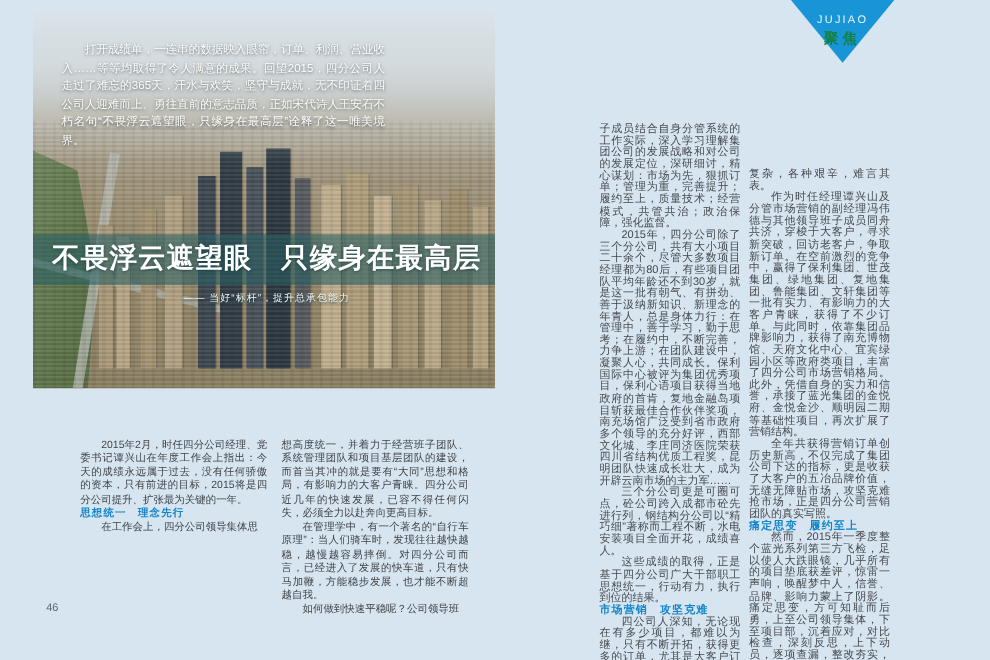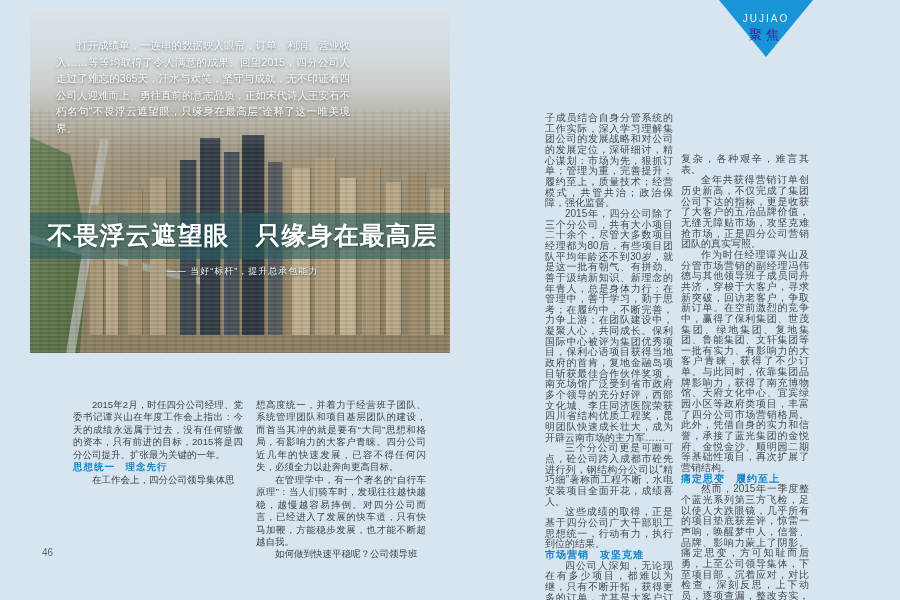--- a/index.html
+++ b/index.html
@@ -6,21 +6,21 @@
   .spread{position:relative;width:900px;height:600px;background:#d7e5f1;overflow:hidden;
           font-family:"Liberation Sans","DejaVu Sans",sans-serif;}
 
   
   .tab-tri{position:absolute;left:719px;top:0;width:0;height:0;
            border-left:47px solid transparent;border-right:47px solid transparent;
            border-top:57px solid #1795d6;}
   .tab-en{position:absolute;left:719px;top:13px;width:94px;text-align:center;
           color:#eaf6fc;font-size:10px;letter-spacing:2px;}
   .tab-zh{position:absolute;left:719px;top:26px;width:94px;text-align:center;
-          color:#4c1d95;font-size:13px;font-weight:normal;letter-spacing:4px;}
+          color:#15803d;font-size:13px;font-weight:bold;letter-spacing:4px;}
 
   
   .photo{position:absolute;left:30px;top:10px;width:420px;height:343px;overflow:hidden;
          background:linear-gradient(180deg,#b6c1c9 0%,#c0c6c6 14%,#b0ab9b 28%,#a0947b 46%,#948768 70%,#8c8064 100%);}
   .photo .blk{position:absolute;box-shadow:1px 0 0 rgba(0,0,0,.18);}
   .win-tex{position:absolute;left:0;top:100px;width:425px;height:243px;
            background:repeating-linear-gradient(180deg,rgba(255,255,255,.06) 0 2px,rgba(0,0,0,.05) 2px 4px),
                       repeating-linear-gradient(90deg,rgba(0,0,0,.05) 0 3px,rgba(255,255,255,0) 3px 9px);}
   .park{position:absolute;left:0;top:118px;width:96px;height:225px;
         background:linear-gradient(105deg,#6f855c 0%,#5b7147 55%,#4f6340 100%);
@@ -113,20 +113,20 @@
   <div class="col rcol rcol1">
     <p class="cont">子成员结合自身分管系统的工作实际，深入学习理解集团公司的发展战略和对公司的发展定位，深研细讨，精心谋划：市场为先，狠抓订单；管理为重，完善提升；履约至上，质量技术；经营模式，共管共治；政治保障，强化监督。</p>
     <p>2015年，四分公司除了三个分公司，共有大小项目二十余个，尽管大多数项目经理都为80后，有些项目团队平均年龄还不到30岁，就是这一批有朝气、有拼劲、善于汲纳新知识、新理念的年青人，总是身体力行：在管理中，善于学习，勤于思考；在履约中，不断完善，力争上游；在团队建设中，凝聚人心，共同成长。保利国际中心被评为集团优秀项目，保利心语项目获得当地政府的首肯，复地金融岛项目斩获最佳合作伙伴奖项，南充场馆广泛受到省市政府多个领导的充分好评，西部文化城、李庄同济医院荣获四川省结构优质工程奖，昆明团队快速成长壮大，成为开辟云南市场的主力军……</p>
     <p>三个分公司更是可圈可点，砼公司跨入成都市砼先进行列，钢结构分公司以“精巧细”著称而工程不断，水电安装项目全面开花，成绩喜人。</p>
     <p>这些成绩的取得，正是基于四分公司广大干部职工思想统一，行动有力，执行到位的结果。</p>
     <p class="subhead">市场营销　攻坚克难</p>
     <p>四公司人深知，无论现在有多少项目，都难以为继，只有不断开拓，获得更多的订单，尤其是大客户订单，才是企业生存之根本。2015年，随着国家经济下行的压力，市场行情变得更加错综</p>
   </div>
   <div class="col rcol rcol2">
     <p class="cont">复杂，各种艰辛，难言其表。</p>
+    <p>作为时任经理谭兴山及分管市场营销的副经理冯伟德与其他领导班子成员同舟共济，穿梭于大客户，寻求新突破，回访老客户，争取新订单。在空前激烈的竞争中，赢得了保利集团、世茂集团、绿地集团、复地集团、鲁能集团、文轩集团等一批有实力、有影响力的大客户青睐，获得了不少订单。与此同时，依靠集团品牌影响力，获得了南充博物馆、天府文化中心、宜宾绿园小区等政府类项目，丰富了四分公司市场营销格局。此外，凭借自身的实力和信誉，承接了蓝光集团的金悦府、金悦金沙、顺明园二期等基础性项目，再次扩展了营销结构。</p>
     <p>全年共获得营销订单创历史新高，不仅完成了集团公司下达的指标，更是收获了大客户的五冶品牌价值，无缝无障贴市场，攻坚克难抢市场，正是四分公司营销团队的真实写照。</p>
-    <p>作为时任经理谭兴山及分管市场营销的副经理冯伟德与其他领导班子成员同舟共济，穿梭于大客户，寻求新突破，回访老客户，争取新订单。在空前激烈的竞争中，赢得了保利集团、世茂集团、绿地集团、复地集团、鲁能集团、文轩集团等一批有实力、有影响力的大客户青睐，获得了不少订单。与此同时，依靠集团品牌影响力，获得了南充博物馆、天府文化中心、宜宾绿园小区等政府类项目，丰富了四分公司市场营销格局。此外，凭借自身的实力和信誉，承接了蓝光集团的金悦府、金悦金沙、顺明园二期等基础性项目，再次扩展了营销结构。</p>
     <p class="subhead">痛定思变　履约至上</p>
     <p>然而，2015年一季度整个蓝光系列第三方飞检，足以使人大跌眼镜，几乎所有的项目垫底获差评，惊雷一声响，唤醒梦中人，信誉、品牌、影响力蒙上了阴影。痛定思变，方可知耻而后勇，上至公司领导集体，下至项目部，沉着应对，对比检查，深刻反思，上下动员，逐项查漏，整改夯实，责任处罚，</p>
   </div>
 
   <div class="pagenum">46</div>
 </div>
 
 </body></html>

